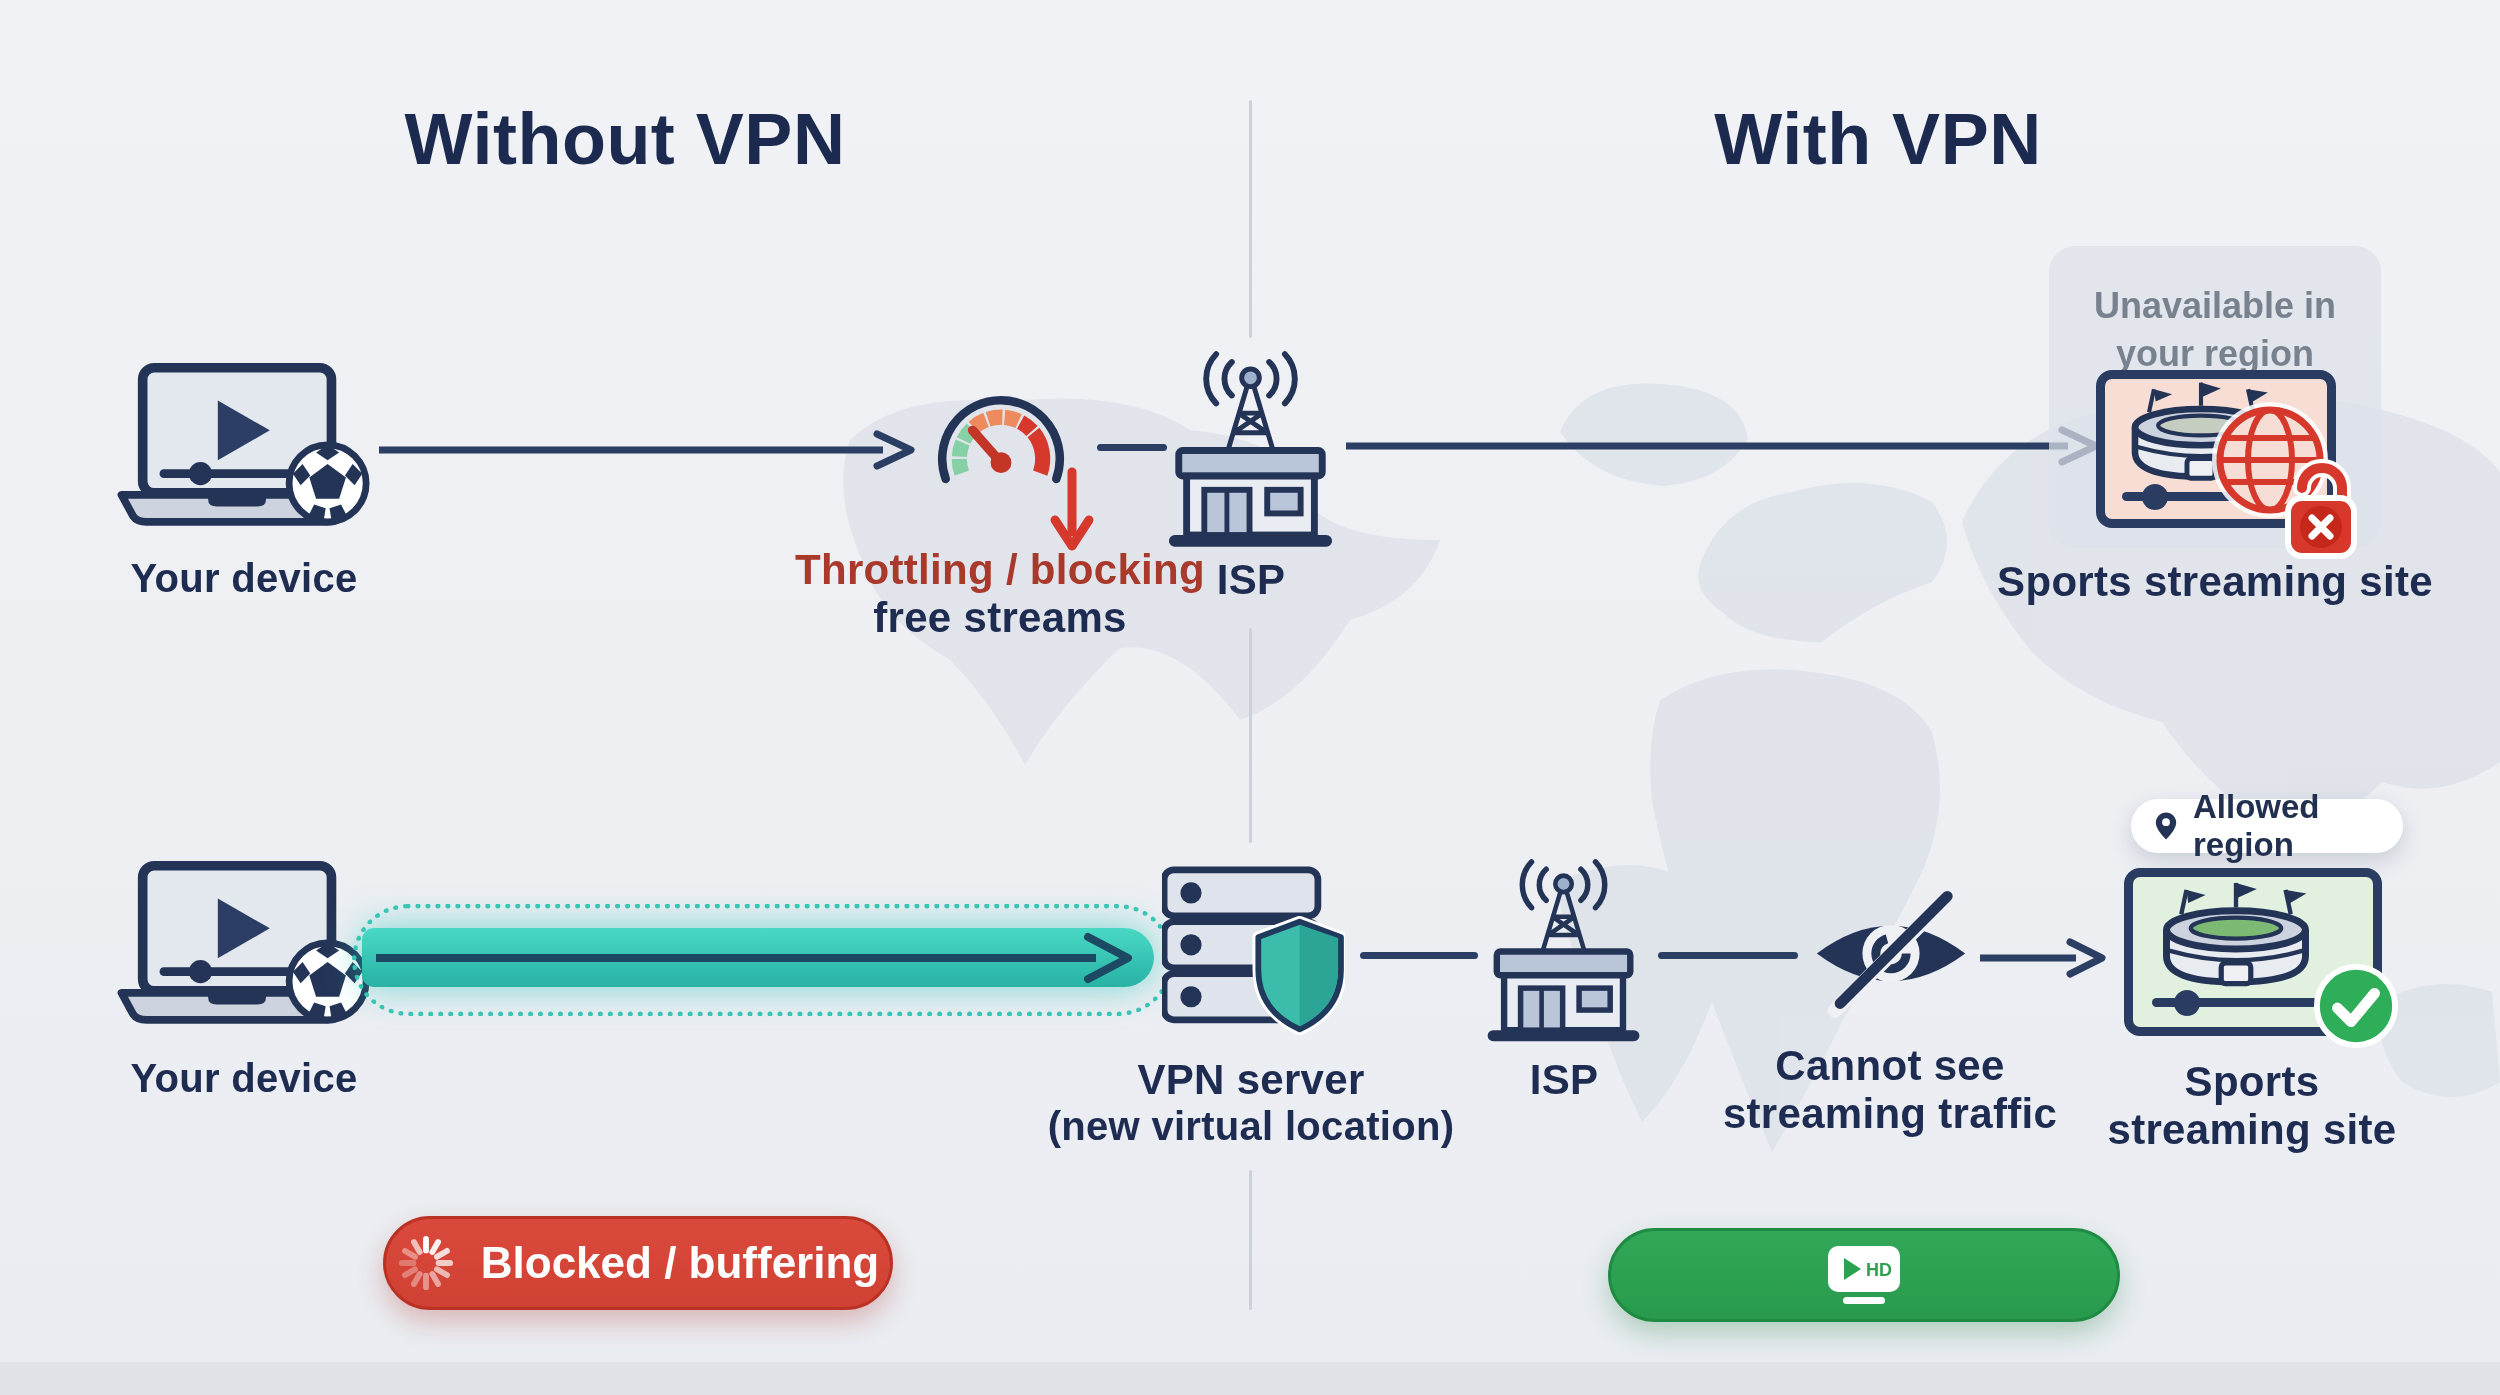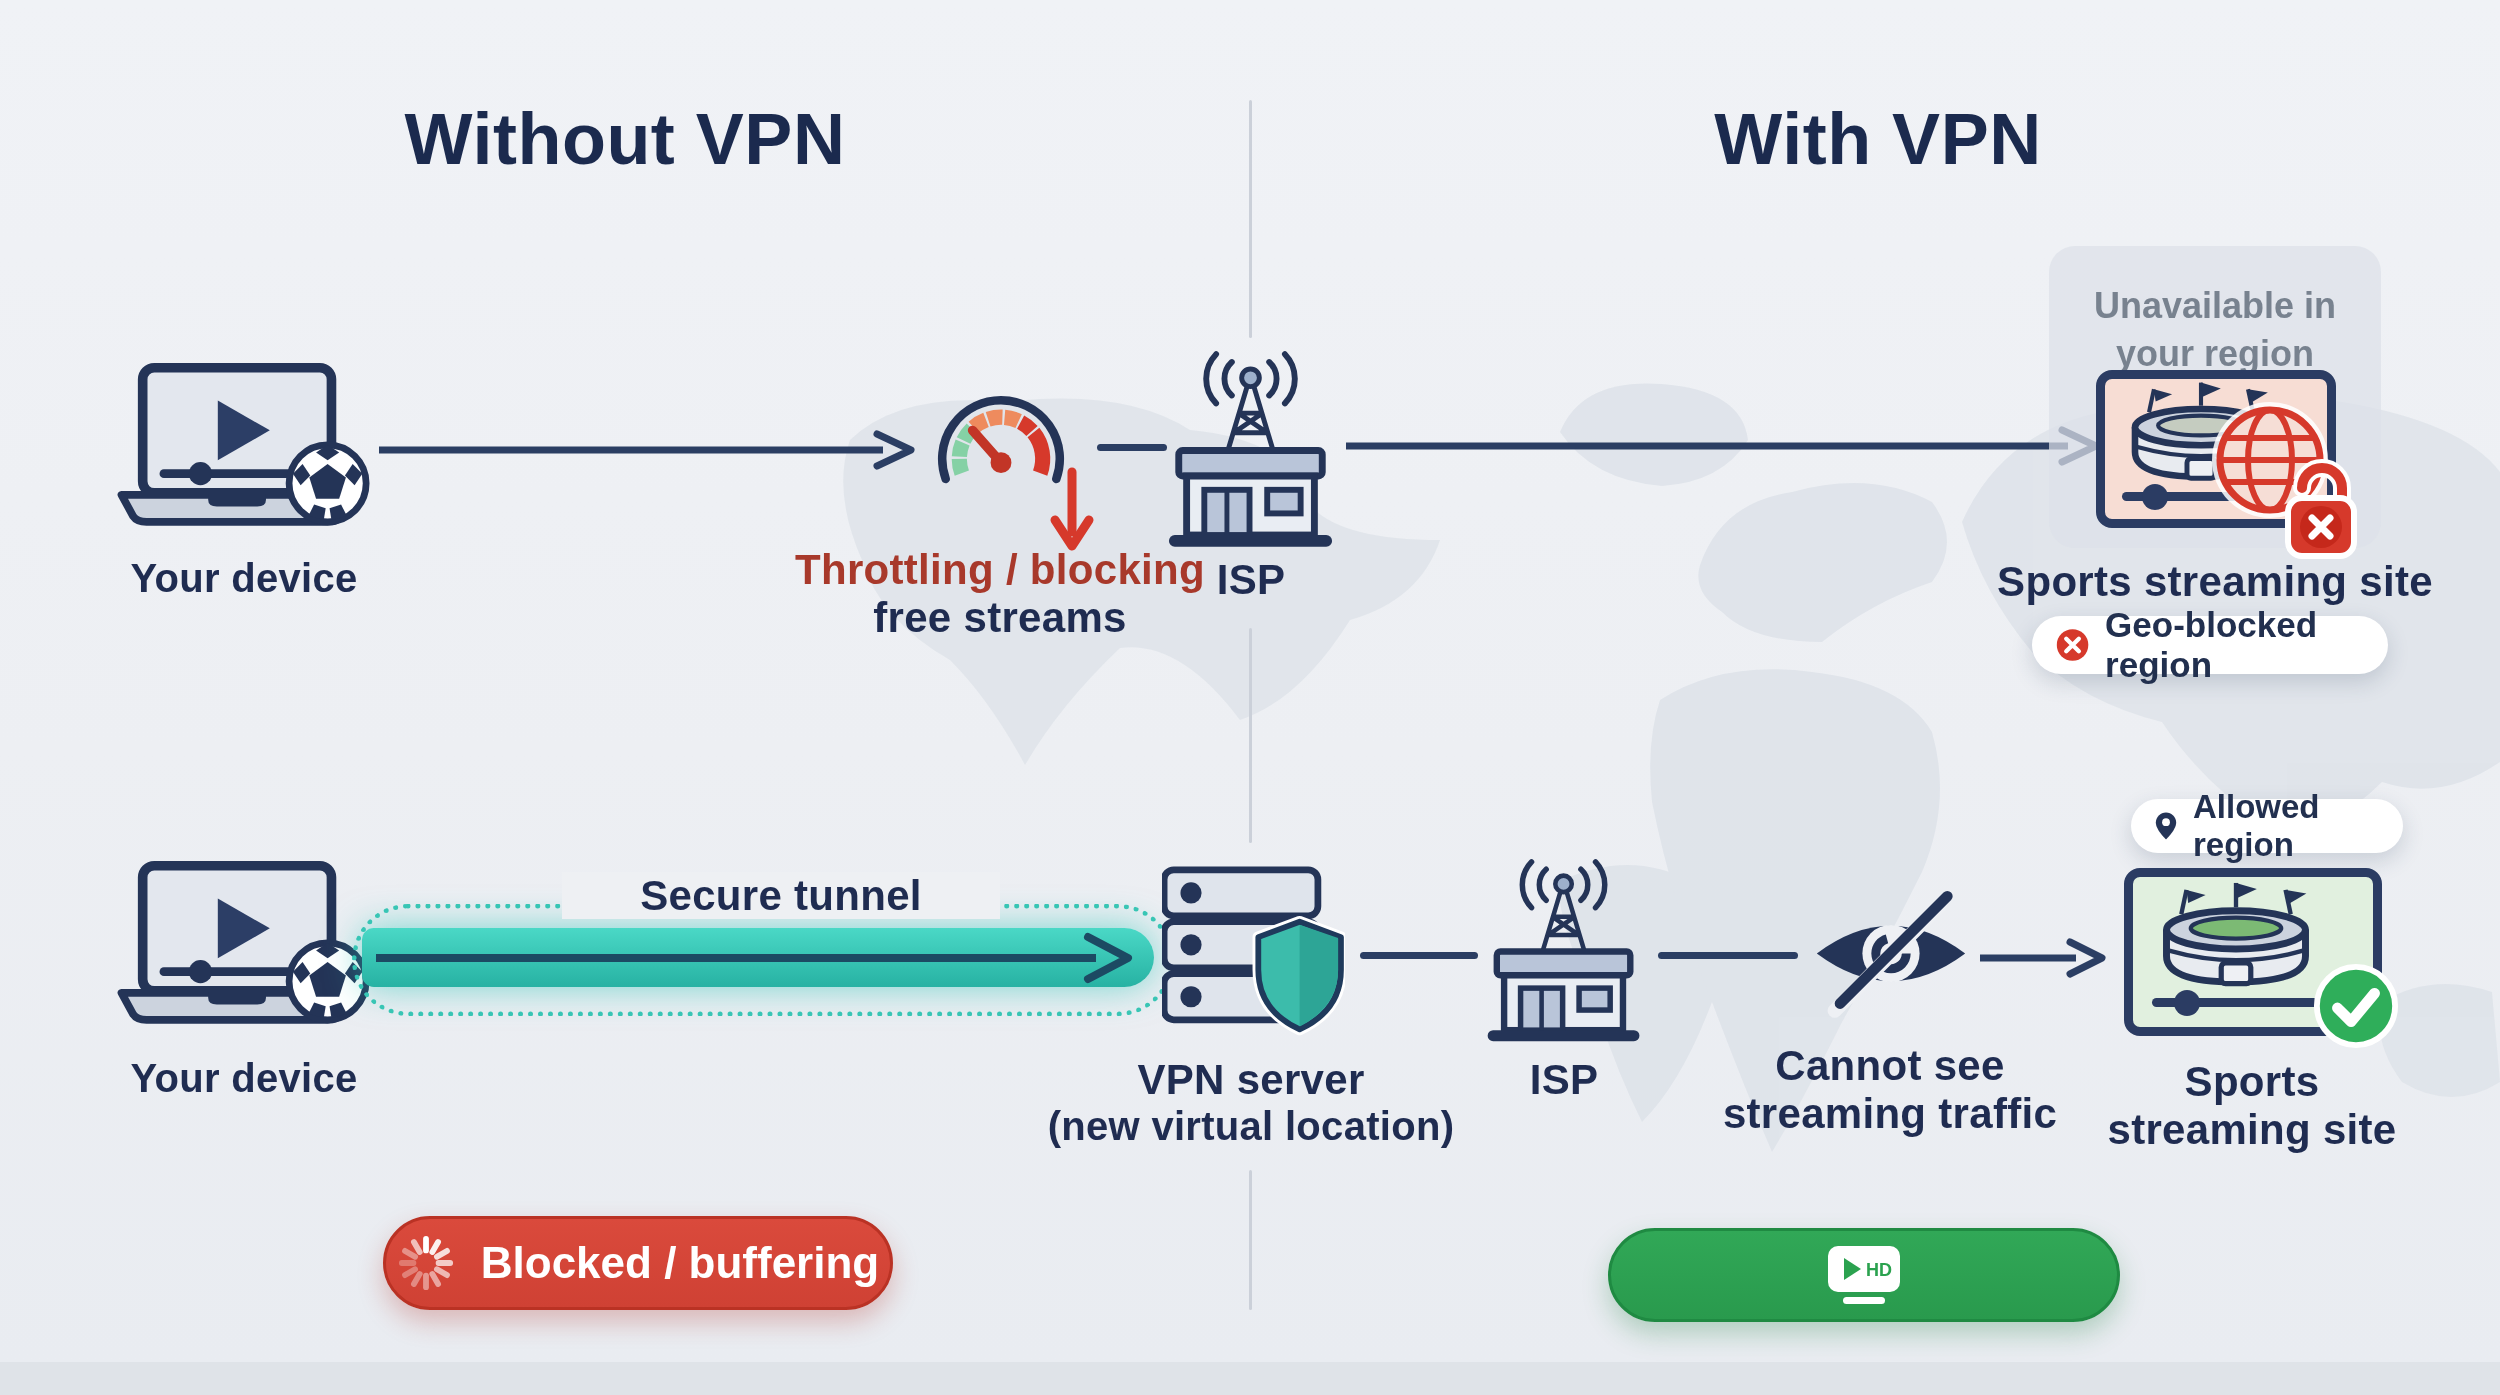--- a/index.html
+++ b/index.html
@@ -161,27 +161,20 @@
       <path d="M96,92 a20,20 0 0 1 40,0 v12" stroke="#ffffff" stroke-width="18" fill="none" stroke-linecap="round"></path>
       <path d="M96,92 a20,20 0 0 1 40,0 v12" stroke="#d6392b" stroke-width="10" fill="none" stroke-linecap="round"></path>
       <rect x="82" y="102" width="66" height="58" rx="14" fill="#d6392b" stroke="#ffffff" stroke-width="6"></rect>
       <circle cx="115" cy="131" r="21" fill="#c5281b"></circle>
       <path d="M106,122 l18,18 M124,122 l-18,18" stroke="#ffffff" stroke-width="7" stroke-linecap="round"></path>
     </g>
   </svg>
 
   <div class="lbl" style="left:1959px;top:558px;width:512px;font-size:42px;">Sports streaming site</div>
 
-  <div class="white-pill" style="left:2032px;top:616px;width:356px;height:58px;border-radius:29px;padding:0 24px;font-size:35px;">
-    <svg width="42" height="42" viewBox="0 0 42 42">
-      <circle cx="21" cy="21" r="20" fill="#d6392b"></circle>
-      <path d="M13,13 l16,16 M29,13 l-16,16" stroke="#fff" stroke-width="5.5" stroke-linecap="round"></path>
-    </svg>
-    <span>Geo-blocked region</span>
-  </div>
 
   <div class="status-pill pill-red" style="left:383px;top:1216px;width:510px;">
     <svg width="58" height="58" viewBox="0 0 60 60">
       <g stroke="#ffffff" stroke-width="6" stroke-linecap="round">
         <line x1="30" y1="5" x2="30" y2="17" opacity="1"></line>
         <line x1="42.5" y1="8.3" x2="36.5" y2="18.7" opacity=".92"></line>
         <line x1="51.7" y1="17.5" x2="41.3" y2="23.5" opacity=".82"></line>
         <line x1="55" y1="30" x2="43" y2="30" opacity=".72"></line>
         <line x1="51.7" y1="42.5" x2="41.3" y2="36.5" opacity=".62"></line>
         <line x1="42.5" y1="51.7" x2="36.5" y2="41.3" opacity=".52"></line>
@@ -214,21 +207,20 @@
     </g>
   </svg>
   <div class="lbl" style="left:94px;top:1056px;width:300px;font-size:40px;">Your device</div>
 
   <div class="tunnel" style="left:352px;top:904px;width:822px;height:112px;"></div>
   <div class="tunnel-band" style="left:362px;top:928px;width:792px;height:59px;"></div>
   <svg class="abs" style="left:366px;top:928px" width="784" height="59" viewBox="0 0 784 59">
     <line x1="10" y1="30" x2="730" y2="30" stroke="#1c4a63" stroke-width="8"></line>
     <path d="M722,9 L762,30 L722,51" fill="none" stroke="#1c4a63" stroke-width="8" stroke-linecap="round" stroke-linejoin="round"></path>
   </svg>
-  <div class="lbl tunnel-lbl" style="left:562px;top:872px;width:406px;font-size:42px;">Secure tunnel</div>
 
   <svg class="abs" style="left:1162px;top:866px" width="183" height="173" viewBox="0 0 190 180">
     <g>
       <rect x="2" y="4" width="160" height="48" rx="10" fill="#dfe4ec" stroke="#243457" stroke-width="7"></rect>
       <rect x="2" y="58" width="160" height="48" rx="10" fill="#dfe4ec" stroke="#243457" stroke-width="7"></rect>
       <rect x="2" y="112" width="160" height="48" rx="10" fill="#dfe4ec" stroke="#243457" stroke-width="7"></rect>
       <circle cx="30" cy="28" r="11" fill="#243457"></circle>
       <circle cx="30" cy="82" r="11" fill="#243457"></circle>
       <circle cx="30" cy="136" r="11" fill="#243457"></circle>
     </g>

